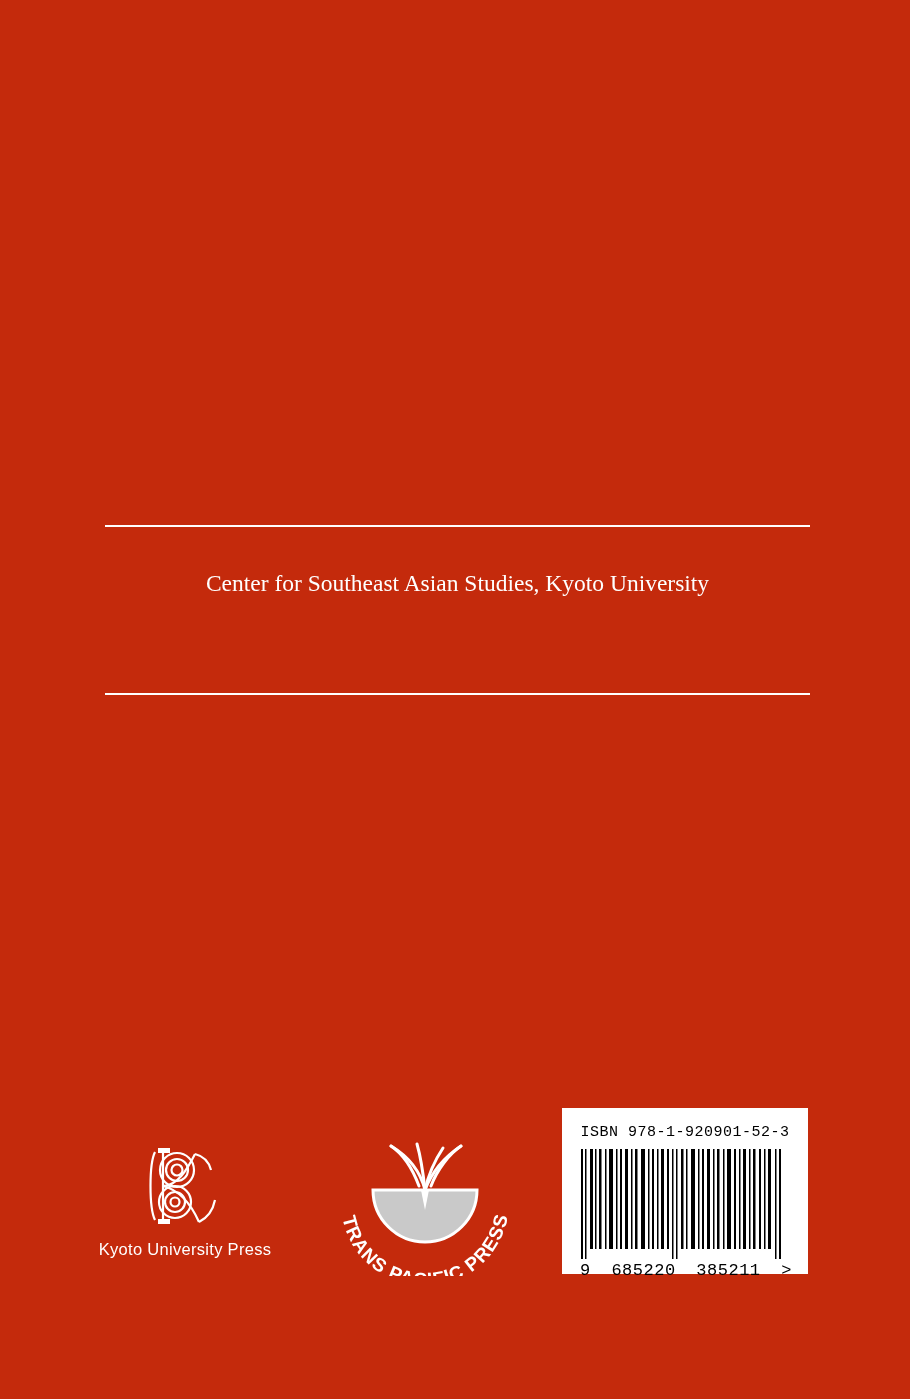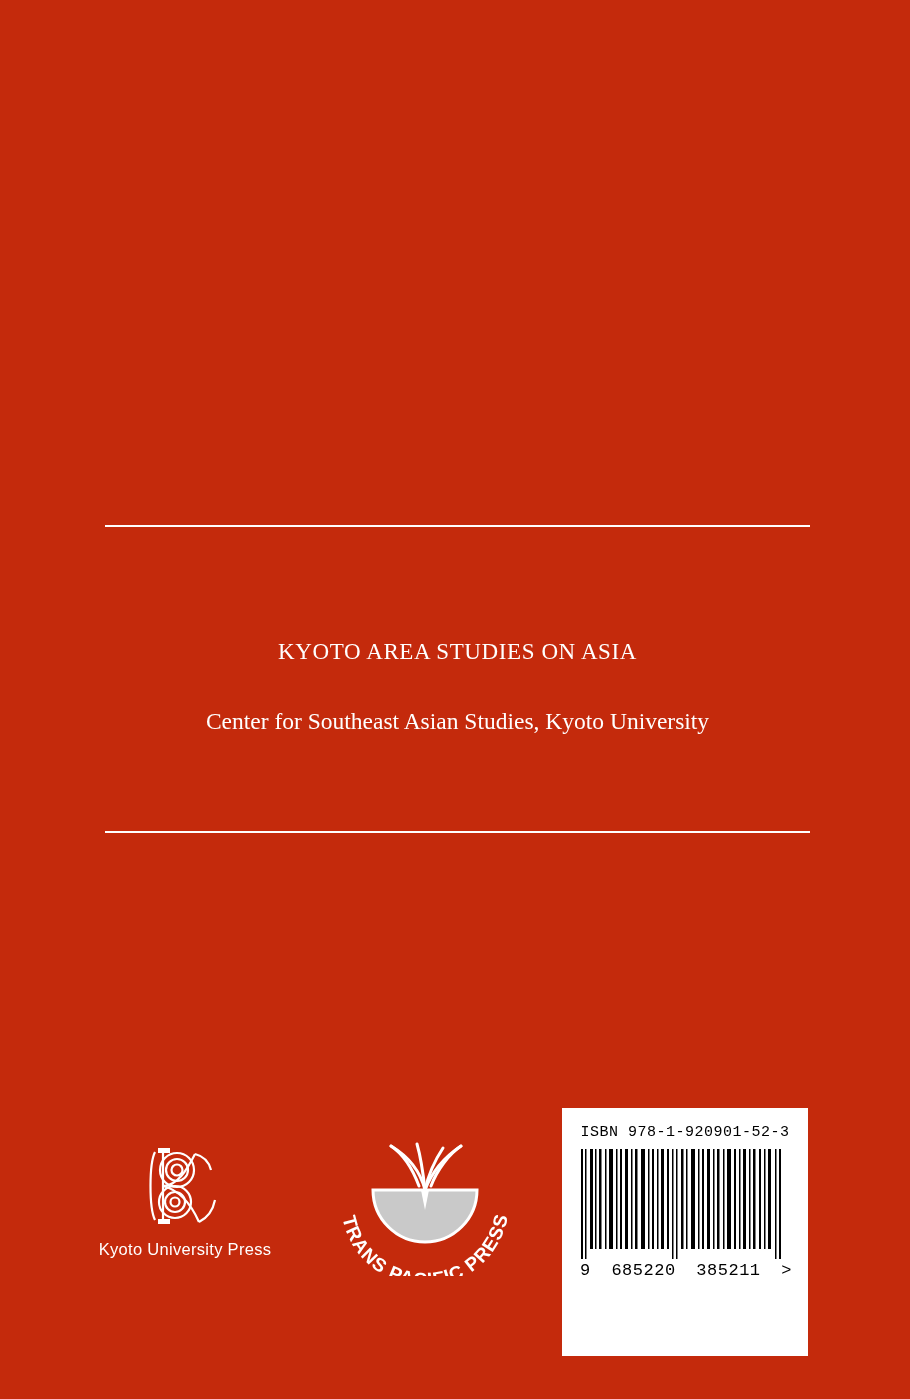--- a/index.html
+++ b/index.html
@@ -97,21 +97,21 @@
     height: 140px;
   }
   .tpp svg { display: block; }
 
   
   .barcode-box {
     position: absolute;
     left: 562px;
     top: 8px;
     width: 246px;
-    height: 248px;
+    height: 166px;
     background: #ffffff;
     padding: 0;
   }
   .isbn-text {
     text-align: center;
     font-family: "Liberation Mono", monospace;
     font-size: 15px;
     color: #000000;
     letter-spacing: 0.5px;
     margin-top: 16px;
@@ -136,21 +136,20 @@
   .isbn-digits .g1 { margin-left: 2px; }
 </style>
 </head>
 <body>
 
 <div class="page">
 
   <div class="series-block">
     <div class="rule"></div>
     <div class="series-inner">
-      <div class="series-title">KYOTO AREA STUDIES ON ASIA</div>
       <div class="series-sub">Center for Southeast Asian Studies, Kyoto University</div>
     </div>
     <div class="rule rule-bottom"></div>
   </div>
 
   <div class="bottom">
 
     <div class="kup">
       <div class="kup-mark">
         <svg width="120" height="92" viewBox="0 0 120 92" aria-hidden="true">

